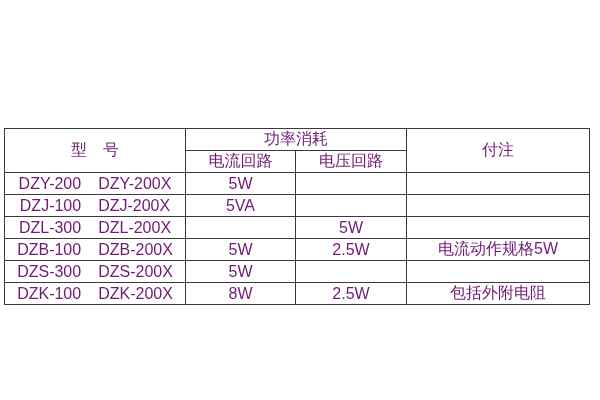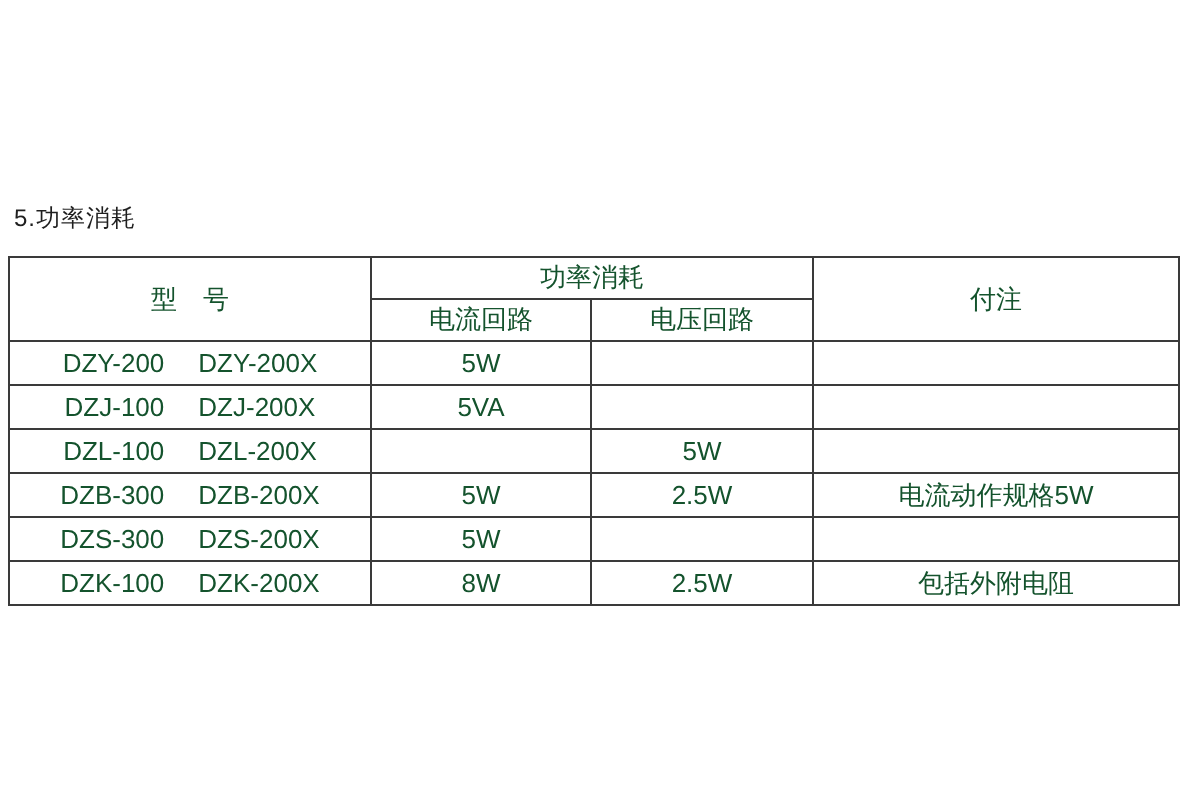--- a/index.html
+++ b/index.html
@@ -24,22 +24,22 @@
     color: #1f1f1f;
     letter-spacing: 0.5px;
   }
   table.spec-table {
     position: absolute;
     left: 4px;
     top: 128px;
     width: 585px;
     border-collapse: collapse;
     table-layout: fixed;
-    font-size: 13px;
-    color: #14532d;
+    font-size: 16px;
+    color: #701a75;
   }
   .spec-table col.c1 { width: 181px; }
   .spec-table col.c2 { width: 110px; }
   .spec-table col.c3 { width: 111px; }
   .spec-table col.c4 { width: 183px; }
   .spec-table th,
   .spec-table td {
     border: 1px solid #3a3a3a;
     text-align: center;
     vertical-align: middle;
@@ -55,21 +55,20 @@
     justify-content: center;
     align-items: center;
     gap: 17px;
   }
 </style>
 </head>
 <body>
 
 <div class="canvas">
 
-  <div class="section-title">5.功率消耗</div>
 
   <table class="spec-table">
     <colgroup>
       <col class="c1">
         <col class="c2">
         <col class="c3">
         <col class="c4">
     </colgroup>
     <thead>
       <tr>
@@ -101,32 +100,32 @@
             <span>DZJ-200X</span>
           </div>
         </td>
         <td>5VA</td>
         <td></td>
         <td></td>
       </tr>
       <tr>
         <td>
           <div class="model-wrap">
-            <span>DZL-100</span>
+            <span>DZL-300</span>
             <span>DZL-200X</span>
           </div>
         </td>
         <td></td>
         <td>5W</td>
         <td></td>
       </tr>
       <tr>
         <td>
           <div class="model-wrap">
-            <span>DZB-300</span>
+            <span>DZB-100</span>
             <span>DZB-200X</span>
           </div>
         </td>
         <td>5W</td>
         <td>2.5W</td>
         <td>电流动作规格5W</td>
       </tr>
       <tr>
         <td>
           <div class="model-wrap">

